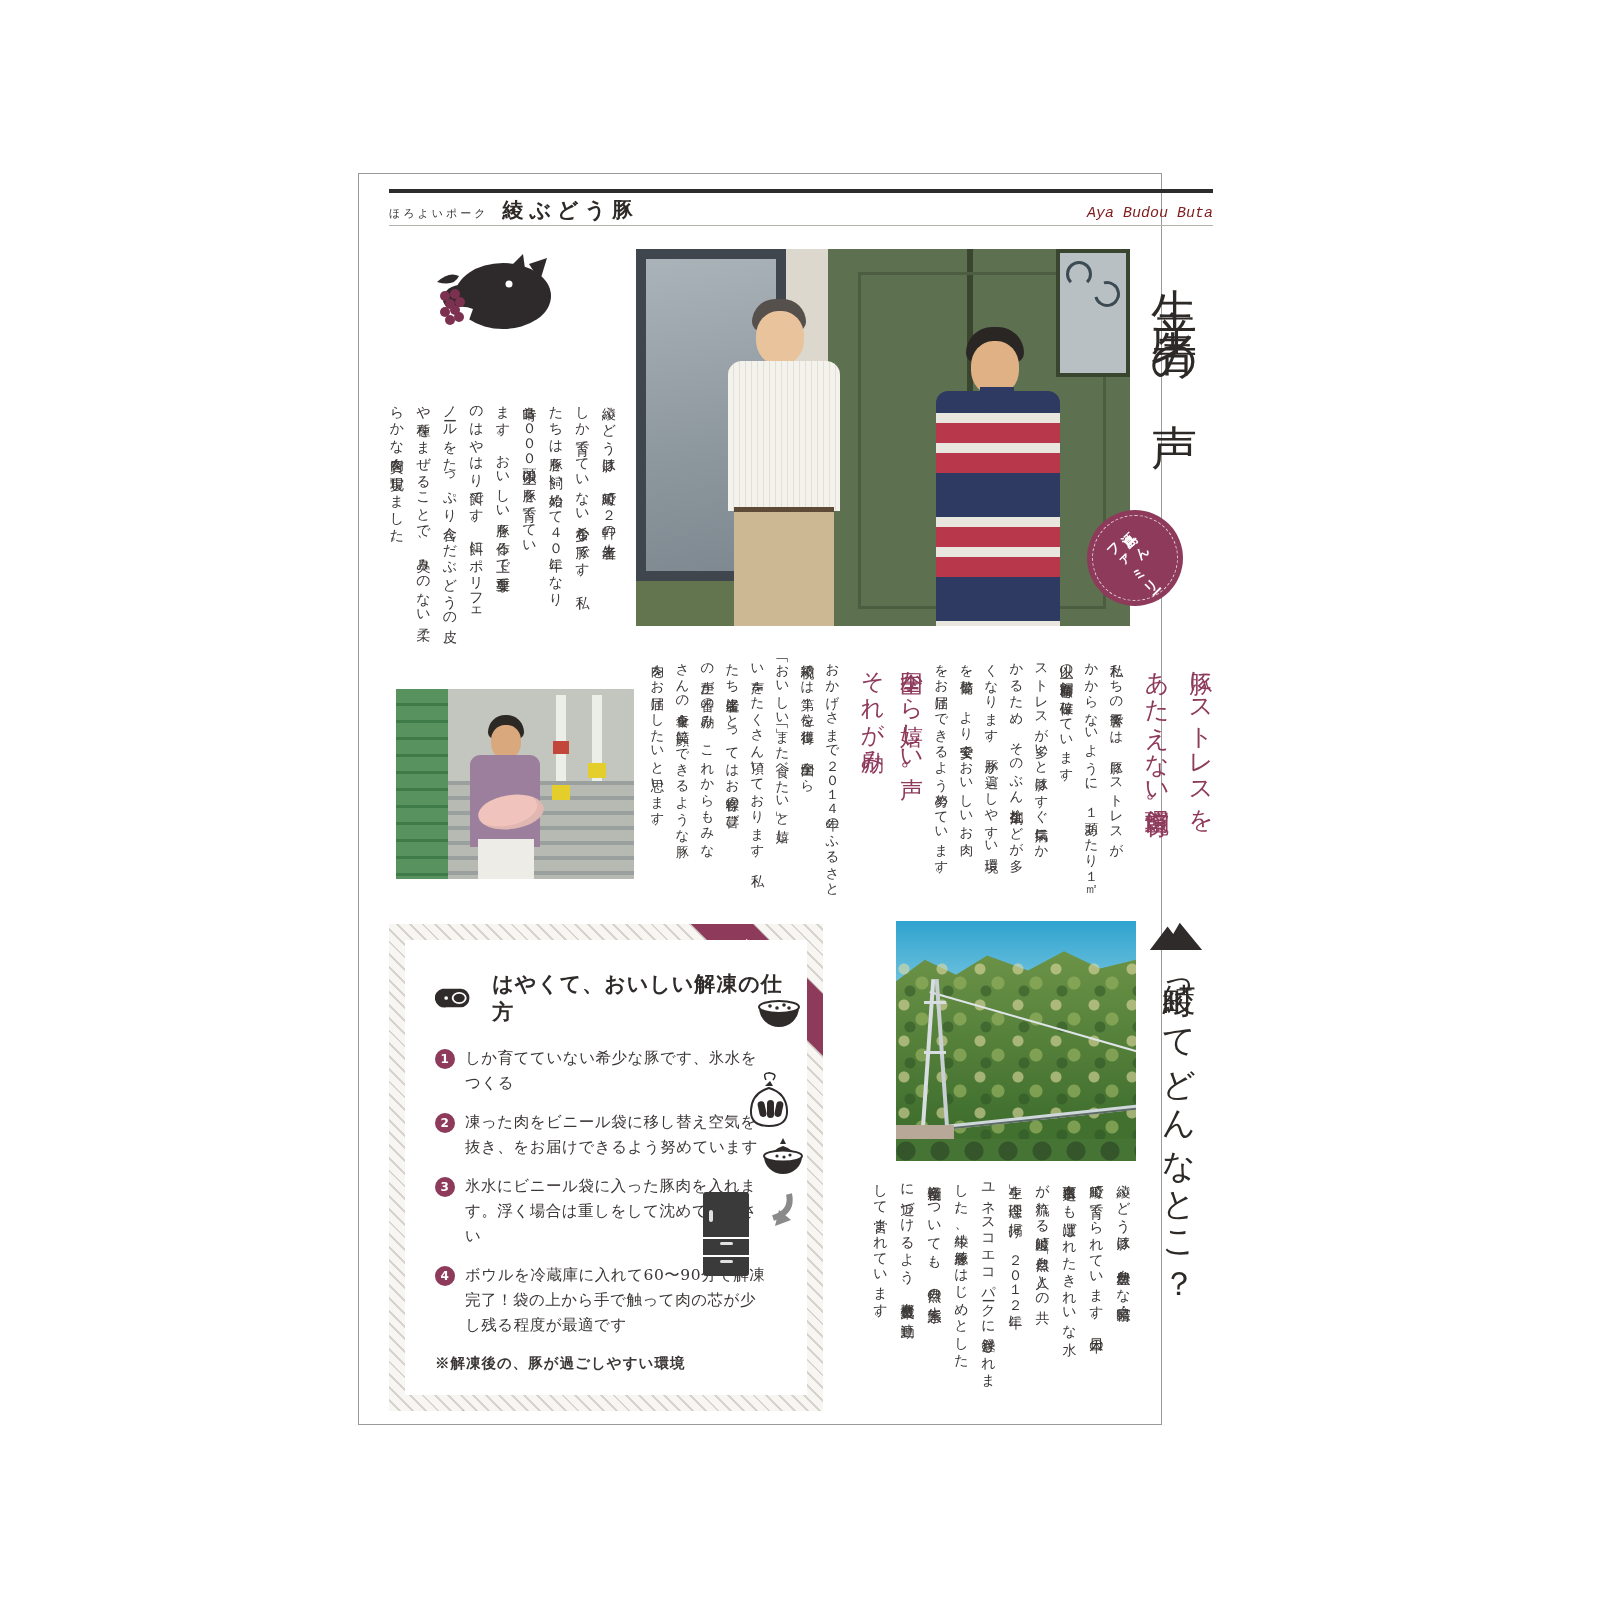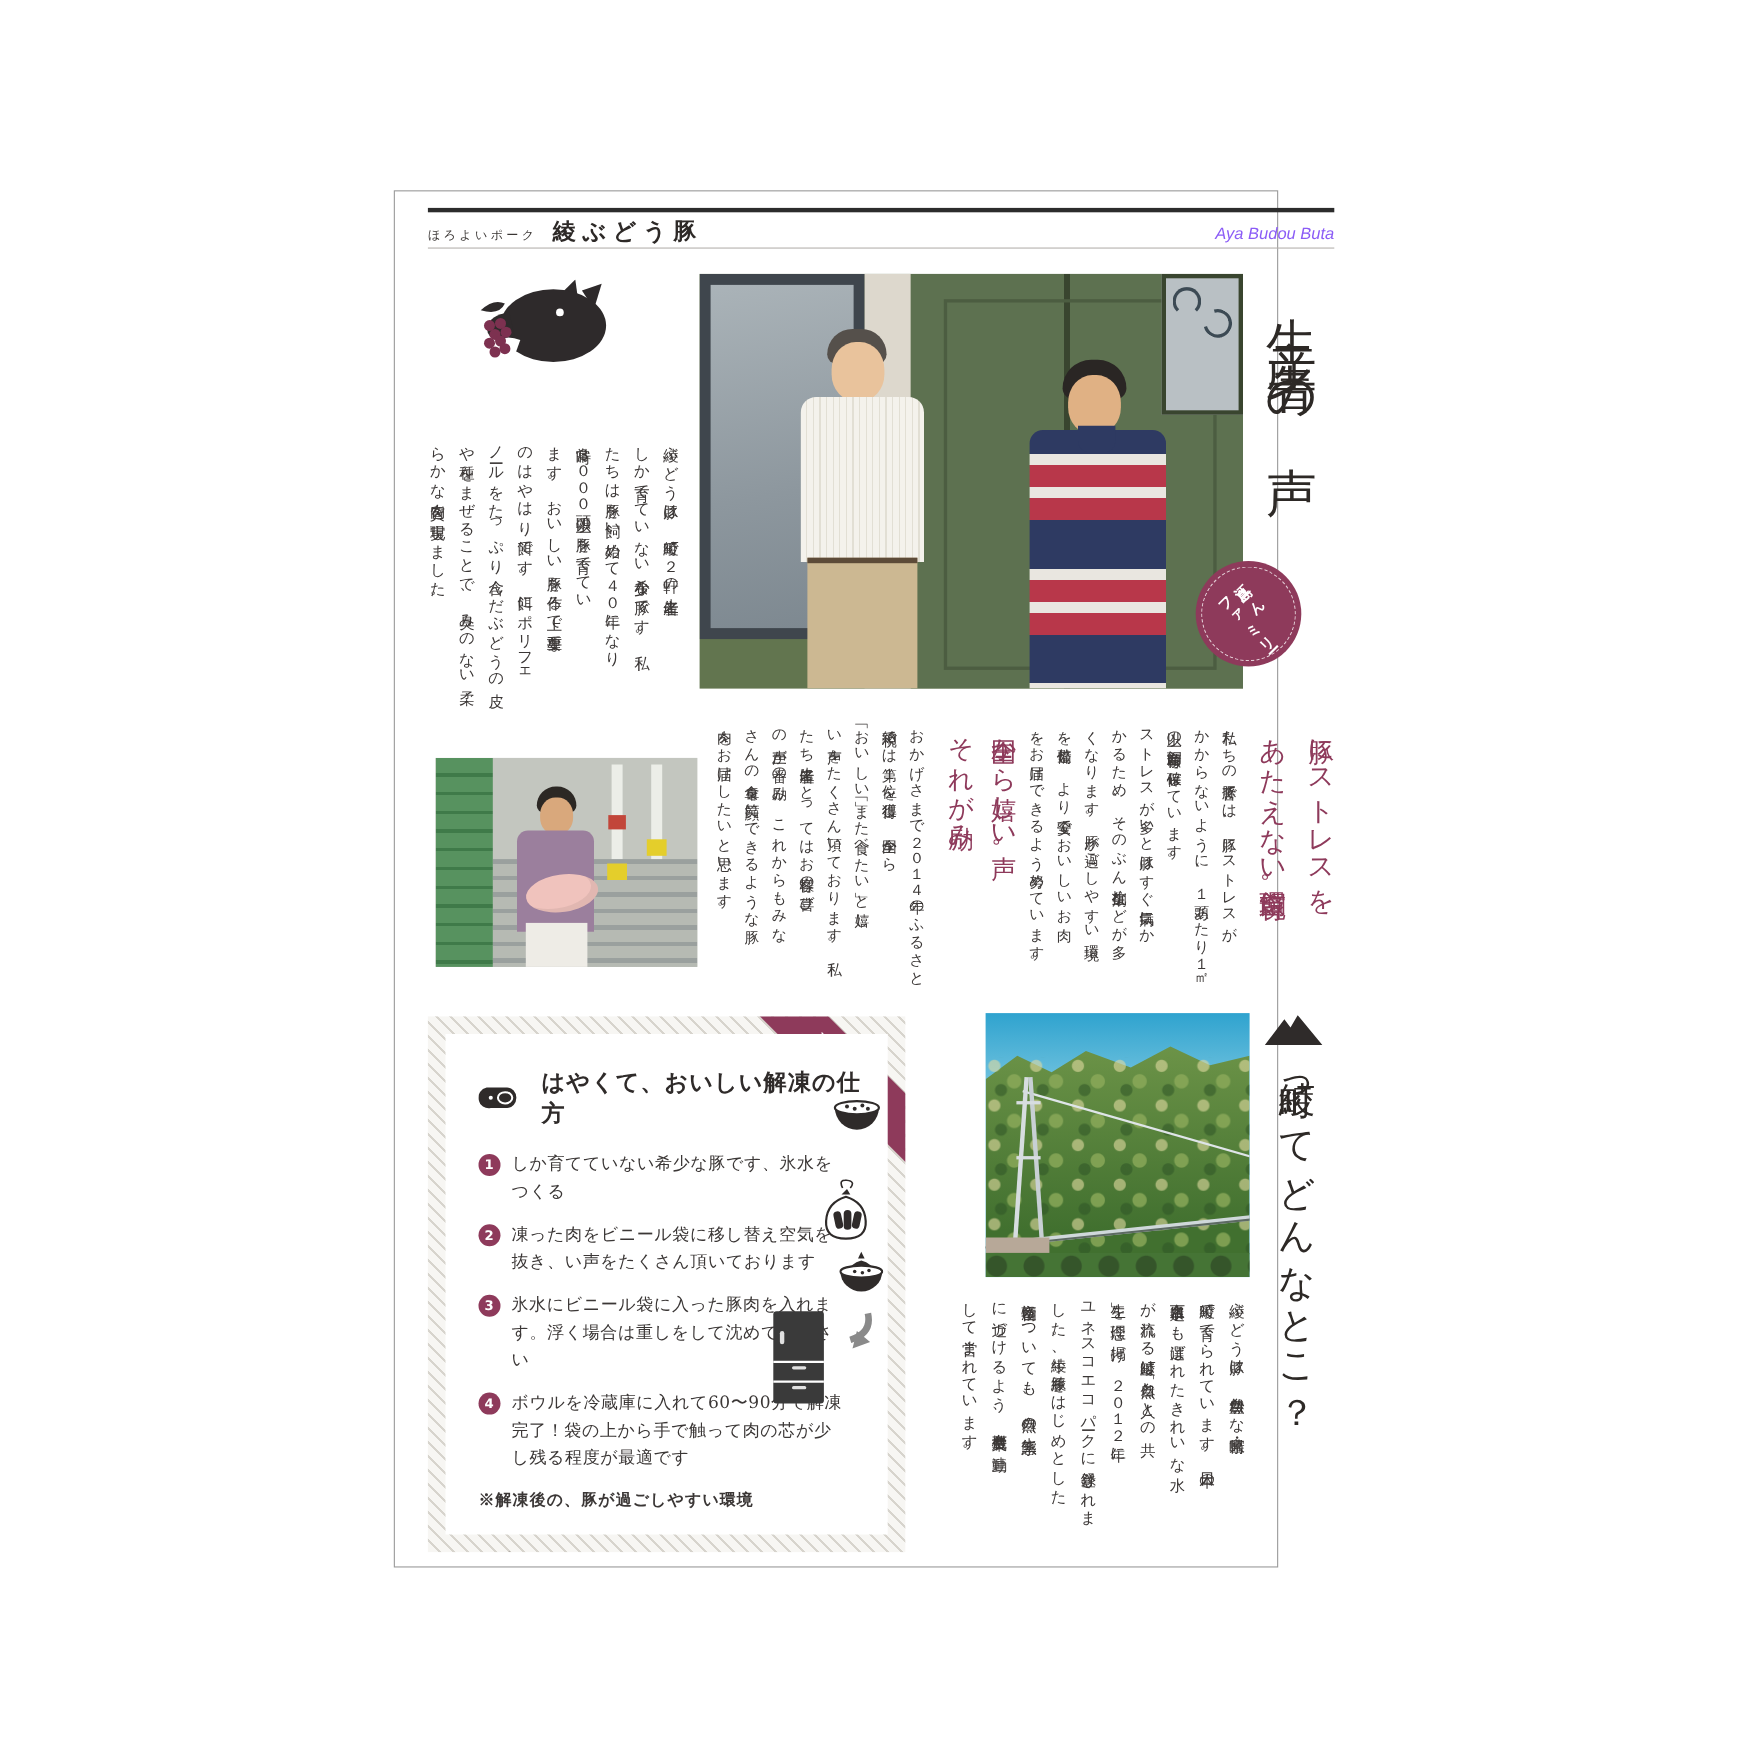--- a/index.html
+++ b/index.html
@@ -9,22 +9,22 @@
   .page { position:absolute; left:358px; top:173px; width:804px; height:1252px;
           background:#fff; border:1px solid #9a9a9a; }
   .abs { position:absolute; }
 
   
   .rule-thick { left:30px; top:15px; width:824px; height:4px; background:#2c2c2c; }
   .rule-thin  { left:30px; top:51px; width:824px; height:1px; background:#b5b2ae; }
   .brand-row { left:30px; top:22px; width:824px; height:26px; display:flex; align-items:baseline; }
   .brand-small { font-size:11px; letter-spacing:3px; color:#3a3634; }
   .brand-title { font-size:21px; letter-spacing:6px; margin-left:14px; color:#2d2927; font-weight:600; }
-  .brand-script { margin-left:auto; font-style:italic; font-size:15px; color:#8b5cf6;
-                  font-family:Liberation Sans, sans-serif; }
+  .brand-script { margin-left:auto; font-style:italic; font-size:15px; color:#7f1d1d;
+                  font-family:Liberation Mono, monospace; }
 
   
   .v { writing-mode:vertical-rl; text-orientation:mixed; }
   .v p { margin:0; }
   .vbody { font-size:14px; letter-spacing:1px; color:#3b3736; }
 
   .producer-body { left:25px; top:222px; height:250px; line-height:26.5px; }
   .voice-body  { left:286px; top:480px; height:244px; line-height:25px; font-size:13.5px; letter-spacing:0.8px; }
   .stress-body { left:570px; top:480px; height:244px; line-height:25px; font-size:13.5px; letter-spacing:0.8px; }
   .town-body   { left:508px; top:1000px; height:248px; line-height:27px; }
@@ -255,21 +255,21 @@
         </svg>
         <span class="memo-title">はやくて、おいしい解凍の仕方</span>
       </div>
       <div class="steps">
         <div class="step">
           <span class="step-num">1</span>
           <span>しか育てていない希少な豚です、氷水をつくる</span>
         </div>
         <div class="step">
           <span class="step-num">2</span>
-          <span>凍った肉をビニール袋に移し替え空気を抜き、い声をたくさん頂いております</span>
+          <span>凍った肉をビニール袋に移し替え空気を抜き、をお届けできるよう努めています</span>
         </div>
         <div class="step">
           <span class="step-num">3</span>
           <span>氷水にビニール袋に入った豚肉を入れます。浮く場合は重しをして沈めてください</span>
         </div>
         <div class="step">
           <span class="step-num">4</span>
           <span>ボウルを冷蔵庫に入れて60〜90分で解凍完了！袋の上から手で触って肉の芯が少し残る程度が最適です</span>
         </div>
       </div>

